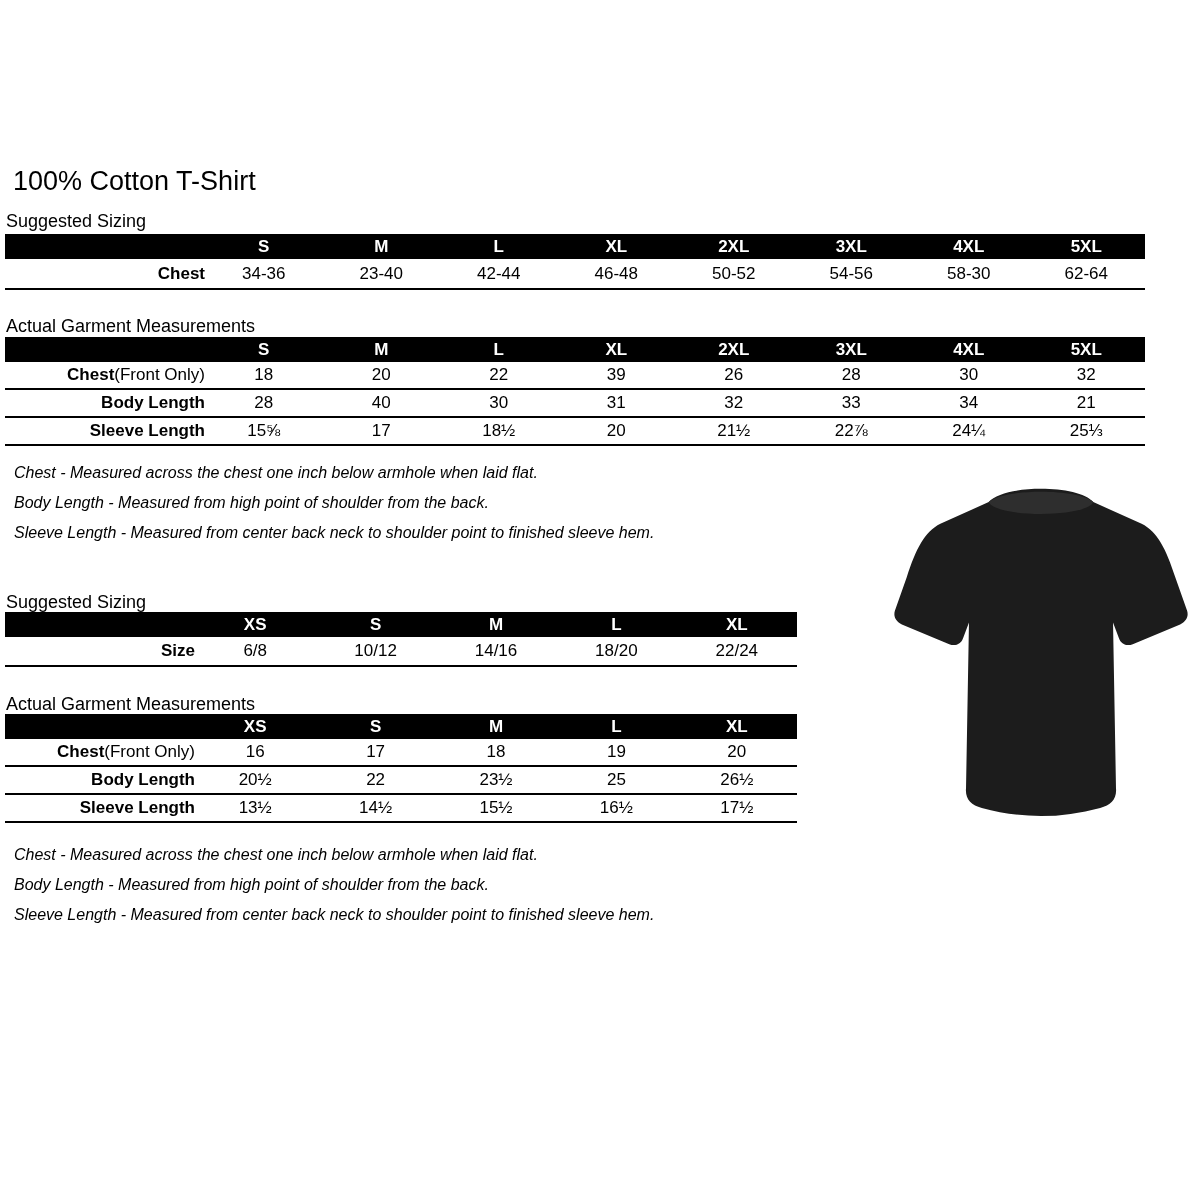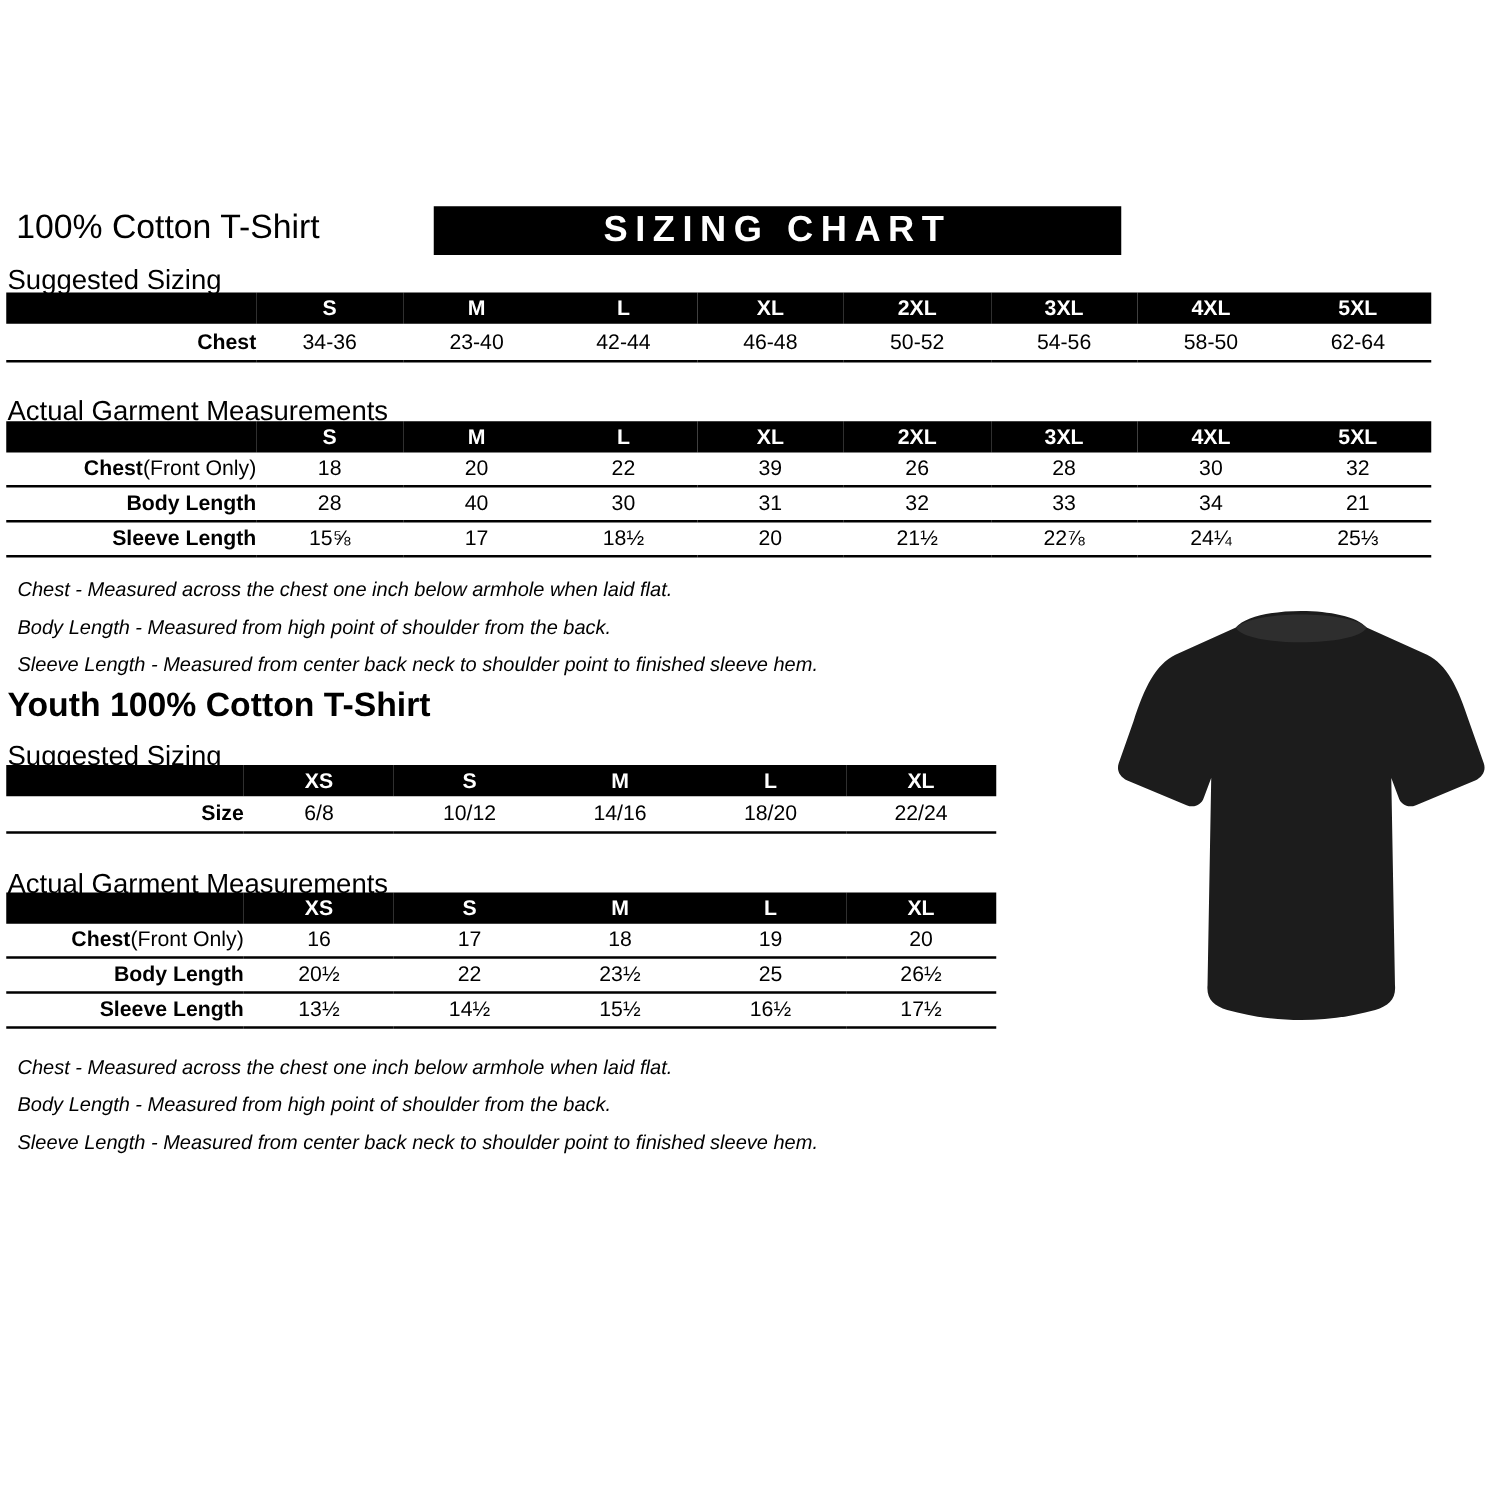--- a/index.html
+++ b/index.html
@@ -7,21 +7,21 @@
         font-family:"Liberation Sans", sans-serif;color:#000;overflow:hidden;}
 
   .title{position:absolute;font-size:27px;}
   .title.adult{left:13px;top:166px;font-weight:400;}
   .title.youth{left:6px;top:549px;font-weight:700;}
 
   .banner{position:absolute;left:347px;top:165px;width:550px;height:39px;
           background:#000;color:#fff;font-weight:700;font-size:29px;
           letter-spacing:6px;display:flex;align-items:center;justify-content:center;}
 
-  .seclabel{position:absolute;font-size:22px;}
+  .seclabel{position:absolute;font-size:18px;}
 
   .tbl{position:absolute;display:grid;}
   .t-as{left:5px;top:234px;width:1140px;grid-template-columns:200px repeat(8,1fr);grid-template-rows:25px 31px;}
   .t-aa{left:5px;top:337px;width:1140px;grid-template-columns:200px repeat(8,1fr);grid-template-rows:25px 28px 28px 28px;}
   .t-ys{left:5px;top:612px;width:792px;grid-template-columns:190px repeat(5,1fr);grid-template-rows:25px 30px;}
   .t-ya{left:5px;top:714px;width:792px;grid-template-columns:190px repeat(5,1fr);grid-template-rows:25px 28px 28px 28px;}
 
   .hd{background:#000;color:#fff;font-weight:700;font-size:17px;
       display:flex;align-items:center;justify-content:center;}
   .dc{display:flex;align-items:center;justify-content:center;font-size:17px;
@@ -35,21 +35,20 @@
   .note-line{height:30px;display:flex;align-items:center;}
 
   .shirt{position:absolute;left:893px;top:476px;width:296px;height:356px;}
 </style>
 </head>
 <body>
 
 <div id="page">
 
   <div class="title adult">100% Cotton T-Shirt</div>
-  <div class="banner">SIZING CHART</div>
 
   <div class="seclabel" style="left:6px;top:211px;">Suggested Sizing</div>
 
   <div class="tbl t-as">
     <div class="hd"></div>
     <div class="hd">S</div>
     <div class="hd">M</div>
     <div class="hd">L</div>
     <div class="hd">XL</div>
     <div class="hd">2XL</div>
@@ -60,21 +59,21 @@
     <div class="dc dl">
         <span class="b">Chest</span>
         <span></span>
       </div>
     <div class="dc">34-36</div>
     <div class="dc">23-40</div>
     <div class="dc">42-44</div>
     <div class="dc">46-48</div>
     <div class="dc">50-52</div>
     <div class="dc">54-56</div>
-    <div class="dc">58-50</div>
+    <div class="dc">58-30</div>
     <div class="dc">62-64</div>
   </div>
 
   <div class="seclabel" style="left:6px;top:316px;">Actual Garment Measurements</div>
 
   <div class="tbl t-aa">
     <div class="hd"></div>
     <div class="hd">S</div>
     <div class="hd">M</div>
     <div class="hd">L</div>
@@ -123,21 +122,20 @@
     <div class="dc">24¼</div>
     <div class="dc">25⅓</div>
   </div>
 
   <div class="notes adult">
     <div class="note-line">Chest - Measured across the chest one inch below armhole when laid flat.</div>
     <div class="note-line">Body Length - Measured from high point of shoulder from the back.</div>
     <div class="note-line">Sleeve Length - Measured from center back neck to shoulder point to finished sleeve hem.</div>
   </div>
 
-  <div class="title youth">Youth 100% Cotton T-Shirt</div>
 
   <div class="seclabel" style="left:6px;top:592px;">Suggested Sizing</div>
 
   <div class="tbl t-ys">
     <div class="hd"></div>
     <div class="hd">XS</div>
     <div class="hd">S</div>
     <div class="hd">M</div>
     <div class="hd">L</div>
     <div class="hd">XL</div>

